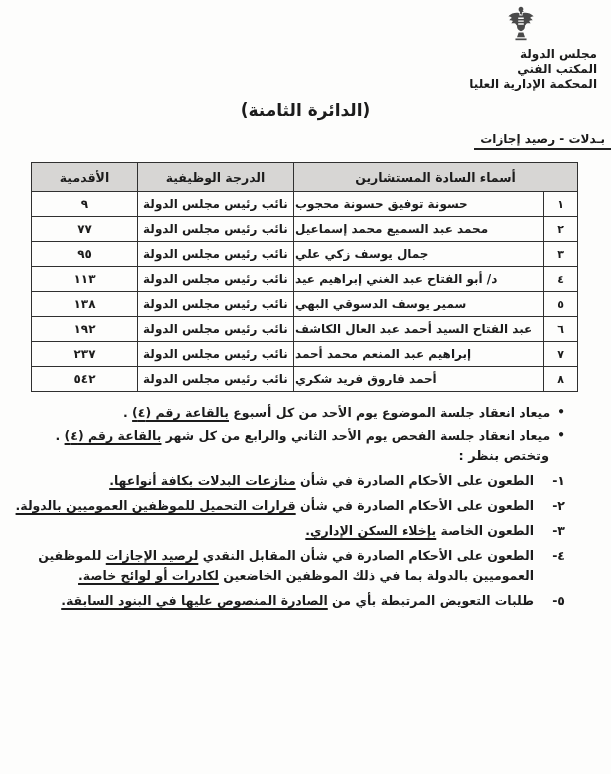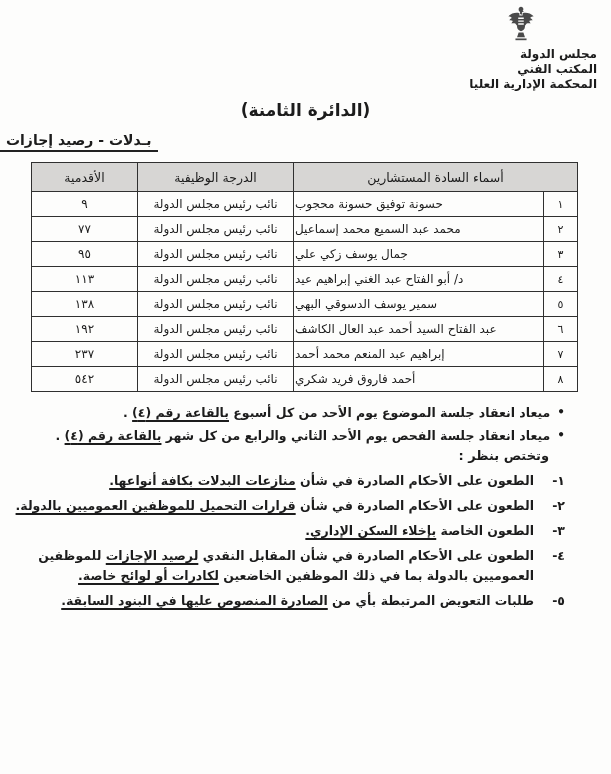--- a/index.html
+++ b/index.html
@@ -11,24 +11,24 @@
     background: #fdfdfc;
     direction: rtl;
     font-family: "DejaVu Sans", "Liberation Sans", sans-serif;
     color: #1c1c1c;
     overflow: hidden;
   }
   .letterhead { position: absolute; top: 6px; right: 14px; width: 152px; }
   .emblem { display: block; margin: 0 auto 3px auto; }
   .org-line { font-size: 12px; font-weight: 700; line-height: 15px; text-align: right; white-space: nowrap; }
   .circuit-title { position: absolute; top: 100px; left: 0; right: 0; text-align: center; font-size: 17px; font-weight: 700; letter-spacing: 1px; }
-  .subject-title { position: absolute; top: 132px; left: 0; right: 0; text-align: left; font-size: 14px; font-weight: 700; }
+  .subject-title { position: absolute; top: 132px; left: 0; right: 0; text-align: right; font-size: 12px; font-weight: 700; }
   .subject-title .underlined { border-bottom: 2px solid #222; padding: 0 6px 2px 6px; }
   table.roster { position: absolute; top: 162px; right: 33px; width: 546px; border-collapse: collapse; table-layout: fixed; }
-  .roster th, .roster td { border: 1.6px solid #303030; font-weight: 400; overflow: hidden; }
+  .roster th, .roster td { border: 1.6px solid #303030; font-weight: 700; overflow: hidden; }
   .roster th { background: #d7d6d4; height: 29px; font-size: 12.5px; text-align: center; }
   .roster td { height: 25px; font-size: 12px; text-align: center; }
   .roster td.name-cell { text-align: left; }
   .roster td.num-cell { font-size: 11px; }
   .notes { position: absolute; top: 402px; right: 46px; left: 18px; }
   .note { display: flex; gap: 7px; font-size: 12.5px; font-weight: 700; line-height: 21px; margin-bottom: 2px; }
   .note .bullet { font-size: 12px; }
   .jurisdiction-heading { position: absolute; top: 448px; right: 62px; font-size: 13px; font-weight: 700; }
   .jurisdiction-list { position: absolute; top: 471px; right: 46px; left: 14px; }
   .j-item { display: flex; gap: 9px; font-size: 12.5px; font-weight: 700; line-height: 20px; margin-bottom: 5px; }

